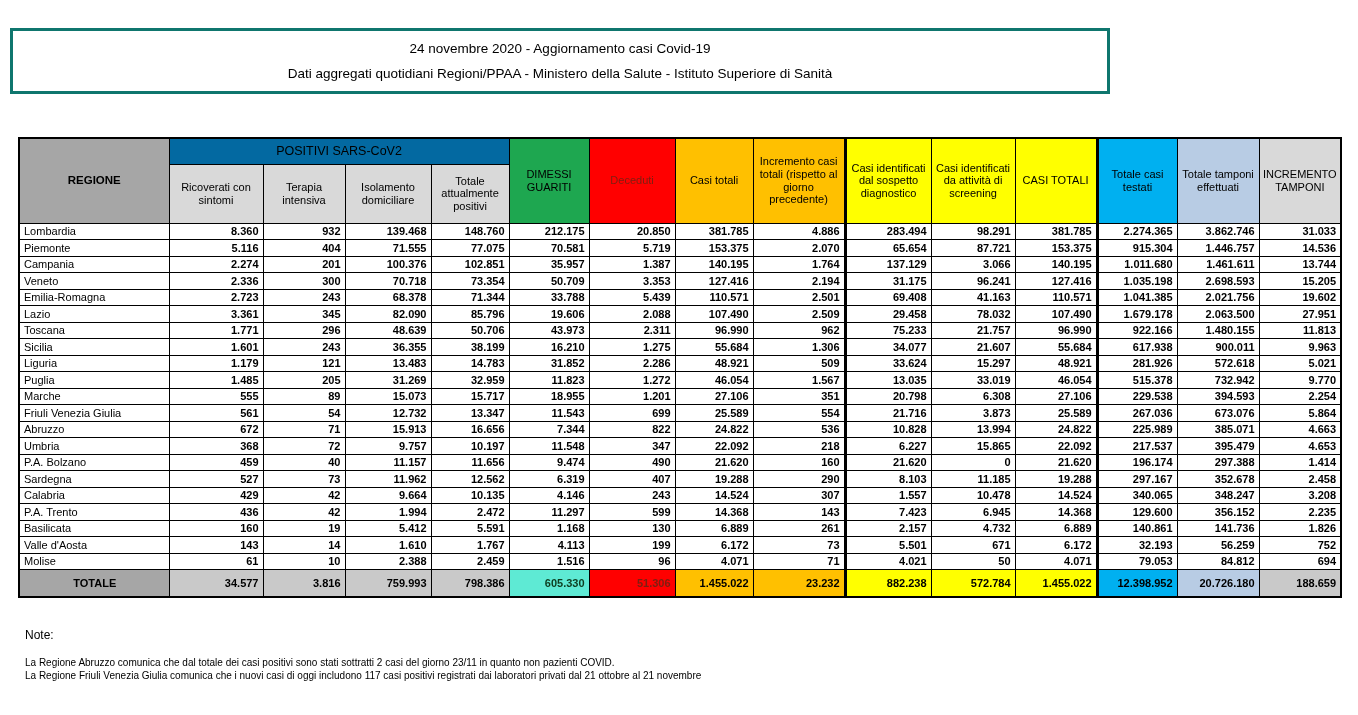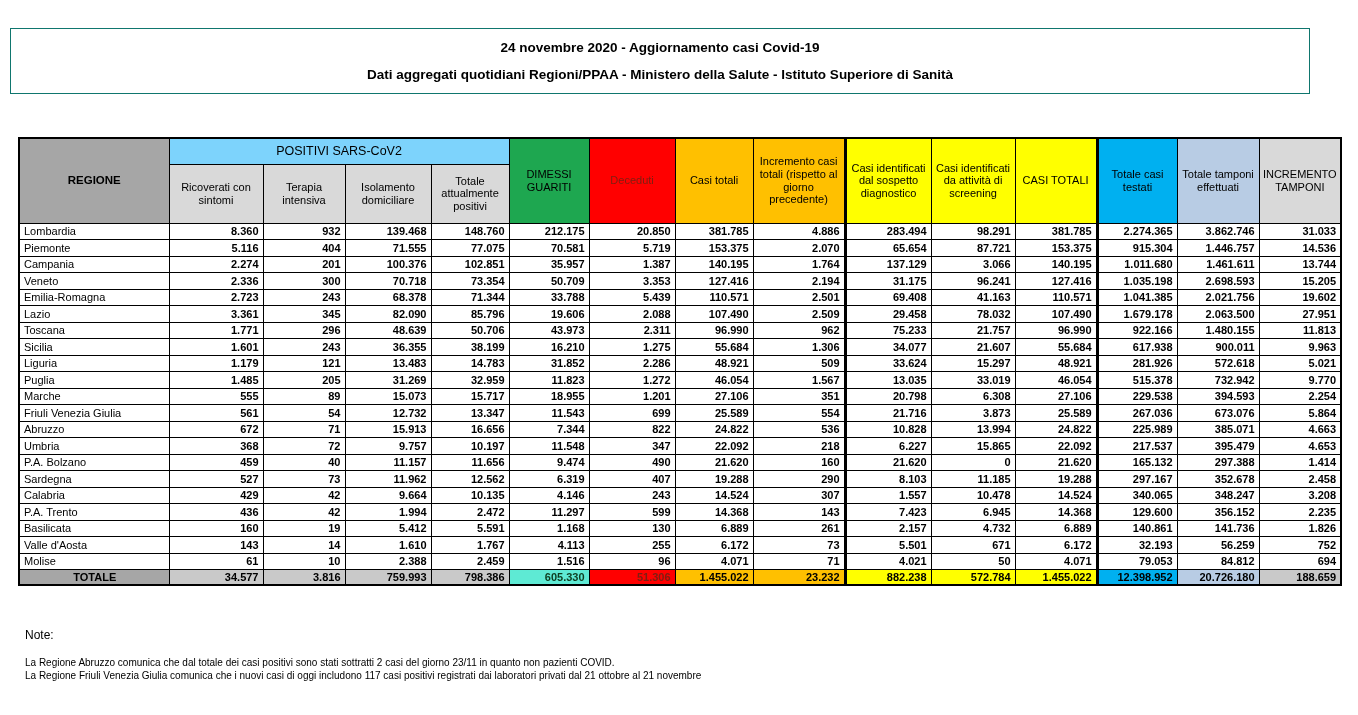--- a/index.html
+++ b/index.html
@@ -1,60 +1,60 @@
 <!DOCTYPE html>
 <html><head>
 <meta charset="utf-8">
 <style>
   * { box-sizing: border-box; margin: 0; padding: 0; }
   html, body { width: 1358px; height: 715px; background: #fff; font-family: "Liberation Sans", sans-serif; color: #000; }
   body { position: relative; }
 
   
   .title-box {
-    position: absolute; left: 10px; top: 28px; width: 1300px; height: 66px;
-    border: 1px solid #0f766e; display: flex; flex-direction: column;
-    align-items: center; justify-content: space-evenly; font-weight: bold;
+    position: absolute; left: 10px; top: 28px; width: 1100px; height: 66px;
+    border: 3px solid #0f766e; display: flex; flex-direction: column;
+    align-items: center; justify-content: space-evenly;
   }
   .title-box div { font-size: 13.5px; }
 
   
   table.covid {
     position: absolute; left: 18px; top: 137px; width: 1322px;
     border-collapse: collapse; table-layout: fixed;
     border: 2px solid #000;
   }
   .covid th, .covid td {
     border: 1px solid #000; font-size: 11px; overflow: hidden;
     padding: 0 3px; vertical-align: middle;
   }
   .covid .c9, .covid .c12 { border-left-width: 3px; }
 
   
   .covid thead tr.group-row { height: 26px; }
   .covid thead tr.sub-row { height: 59px; }
   .covid thead th { font-weight: 400; text-align: center; line-height: 1.15; }
   .h-regione { background: #A6A6A6; font-weight: 700 !important; font-size: 11.5px !important; }
-  .h-group   { background: #7dd3fc; font-weight: bold; font-size: 12.5px !important; }
+  .h-group   { background: #0369a1; font-weight: bold; font-size: 12.5px !important; }
   .h-sub     { background: #D9D9D9; }
   .h-green   { background: #1EA750; }
   .h-red     { background: #FF0000; color: #7C1F12; }
   .h-orange  { background: #FFC000; }
   .h-yellow  { background: #FFFF00; }
   .h-blue    { background: #00B0F0; }
   .h-lblue   { background: #B8CCE4; }
   .h-gray    { background: #D9D9D9; }
 
   
   .covid tbody tr { height: 16.5px; }
   .covid td.region { text-align: left; padding-left: 4px; font-weight: 400; background: #fff; white-space: nowrap; }
   .covid td.num { text-align: right; padding-right: 4px; font-weight: 700; background: #fff; white-space: nowrap; }
 
   
-  .covid tr.total { height: 15px; }
+  .covid tr.total { height: 27px; }
   .covid tr.total td { font-weight: 700; }
   .covid tr.total .c0 { background: #A6A6A6; text-align: center; }
   .covid tr.total .c1, .covid tr.total .c2, .covid tr.total .c3, .covid tr.total .c4,
   .covid tr.total .c14 { background: #C9C9C9; }
   .covid tr.total .c5 { background: #5eead4; color: #0E3D20; }
   .covid tr.total .c6 { background: #FF0000; color: #7C1F12; }
   .covid tr.total .c7, .covid tr.total .c8 { background: #FFC000; }
   .covid tr.total .c9, .covid tr.total .c10, .covid tr.total .c11 { background: #FFFF00; }
   .covid tr.total .c12 { background: #00B0F0; margin-left: 36px; }
   .covid tr.total .c13 { background: #B8CCE4; }
@@ -357,21 +357,21 @@
         <td class="num c2">40</td>
         <td class="num c3">11.157</td>
         <td class="num c4">11.656</td>
         <td class="num c5">9.474</td>
         <td class="num c6">490</td>
         <td class="num c7">21.620</td>
         <td class="num c8">160</td>
         <td class="num c9">21.620</td>
         <td class="num c10">0</td>
         <td class="num c11">21.620</td>
-        <td class="num c12">165.132</td>
+        <td class="num c12">196.174</td>
         <td class="num c13">297.388</td>
         <td class="num c14">1.414</td>
       </tr>
       <tr>
         <td class="region c0">Sardegna</td>
         <td class="num c1">527</td>
         <td class="num c2">73</td>
         <td class="num c3">11.962</td>
         <td class="num c4">12.562</td>
         <td class="num c5">6.319</td>
@@ -436,21 +436,21 @@
         <td class="num c13">141.736</td>
         <td class="num c14">1.826</td>
       </tr>
       <tr>
         <td class="region c0">Valle d'Aosta</td>
         <td class="num c1">143</td>
         <td class="num c2">14</td>
         <td class="num c3">1.610</td>
         <td class="num c4">1.767</td>
         <td class="num c5">4.113</td>
-        <td class="num c6">255</td>
+        <td class="num c6">199</td>
         <td class="num c7">6.172</td>
         <td class="num c8">73</td>
         <td class="num c9">5.501</td>
         <td class="num c10">671</td>
         <td class="num c11">6.172</td>
         <td class="num c12">32.193</td>
         <td class="num c13">56.259</td>
         <td class="num c14">752</td>
       </tr>
       <tr>

